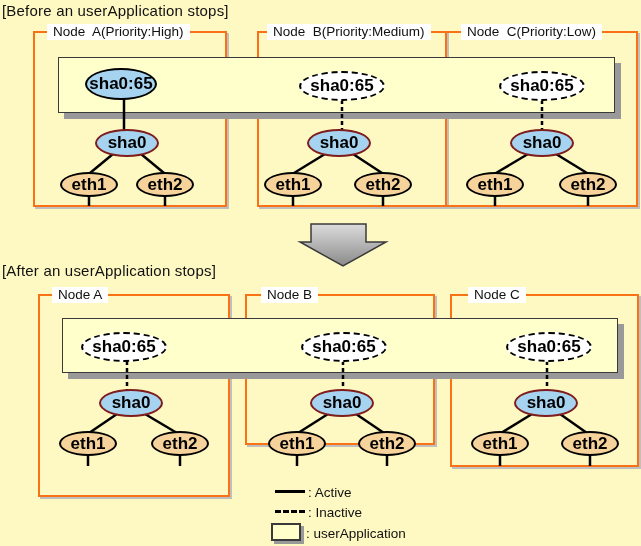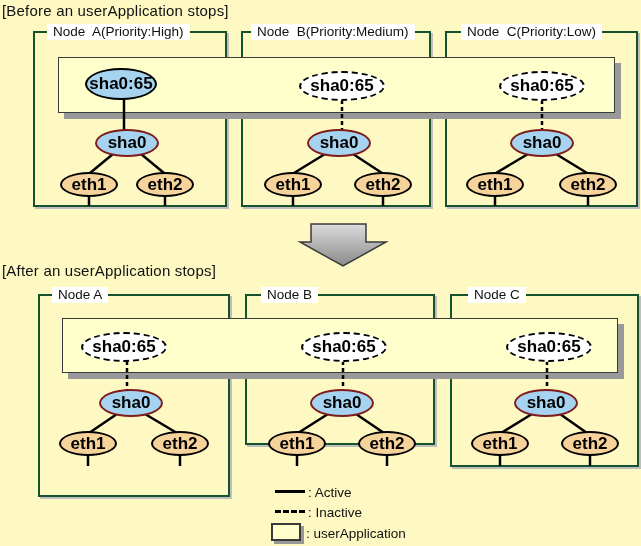--- a/index.html
+++ b/index.html
@@ -2,21 +2,21 @@
 <html style="--userapplication-fill: #FFFFCC; --active-if-fill: #A6D3F0; --nic-fill: #F7D39C; --inactive-if-fill: #FFFFFF; --shadow-gray: #999999;"><head>
 <meta charset="utf-8">
 <style>
   html,body{margin:0;padding:0;background:#fff;}
   .canvas{
     position:relative;width:641px;height:546px;background:#fef9c3;
     font-family:"Liberation Sans",sans-serif;color:#111;overflow:hidden;
   }
   .section-title{position:absolute;font-size:15px;letter-spacing:0.2px;color:#111;}
   .node-box{
-    position:absolute;border:2px solid #14532d;background:transparent;
+    position:absolute;border:2px solid #f97316;background:transparent;
     box-sizing:border-box;box-shadow:2px 2px 0 #bfbfbf;z-index:1;
   }
   .node-label{
     position:absolute;top:-9px;background:#ffffff;padding:0 6px;
     font-size:13.5px;white-space:pre;color:#111;line-height:16px;
   }
   .band{
     position:absolute;background:var(--userapplication-fill,#FFFFCC);
     border:1px solid #3a3a3a;box-sizing:border-box;
     box-shadow:6px 6px 0 var(--shadow-gray,#999999);z-index:2;
@@ -42,21 +42,21 @@
 </head>
 <body>
 
 <div class="canvas">
 
   <div class="section-title" style="left:2px;top:2px;">[Before an userApplication stops]</div>
 
   <div class="node-box" style="left:33px;top:31px;width:194px;height:176px;">
     <span class="node-label" style="left:12px;">Node  A(Priority:High)</span>
   </div>
-  <div class="node-box" style="left:241px;top:31px;width:190px;height:176px;text-align:right;">
+  <div class="node-box" style="left:257px;top:31px;width:190px;height:176px;text-align:right;">
     <span class="node-label" style="left:8px;">Node  B(Priority:Medium)</span>
   </div>
   <div class="node-box" style="left:445px;top:31px;width:193px;height:176px;">
     <span class="node-label" style="left:14px;">Node  C(Priority:Low)</span>
   </div>
 
   <div class="band" style="left:58px;top:57px;width:557px;height:56px;"></div>
 
   <svg class="wires" width="641" height="546" viewBox="0 0 641 546">
     <defs>

